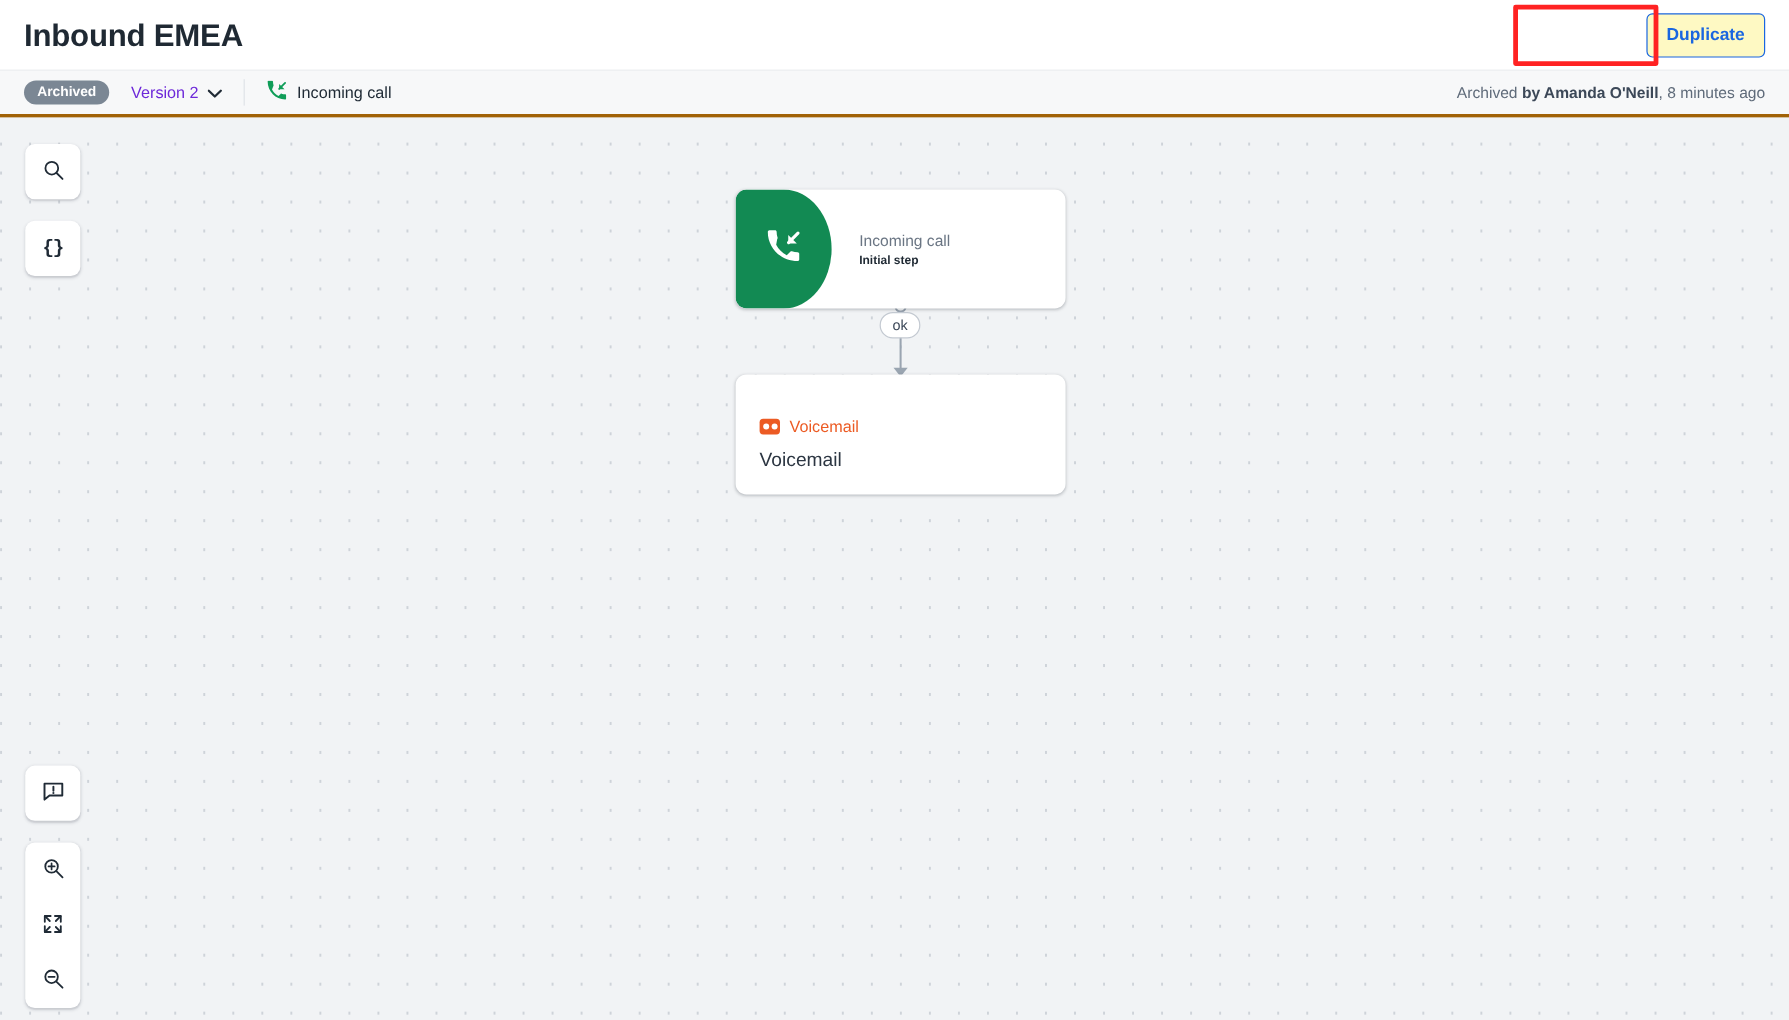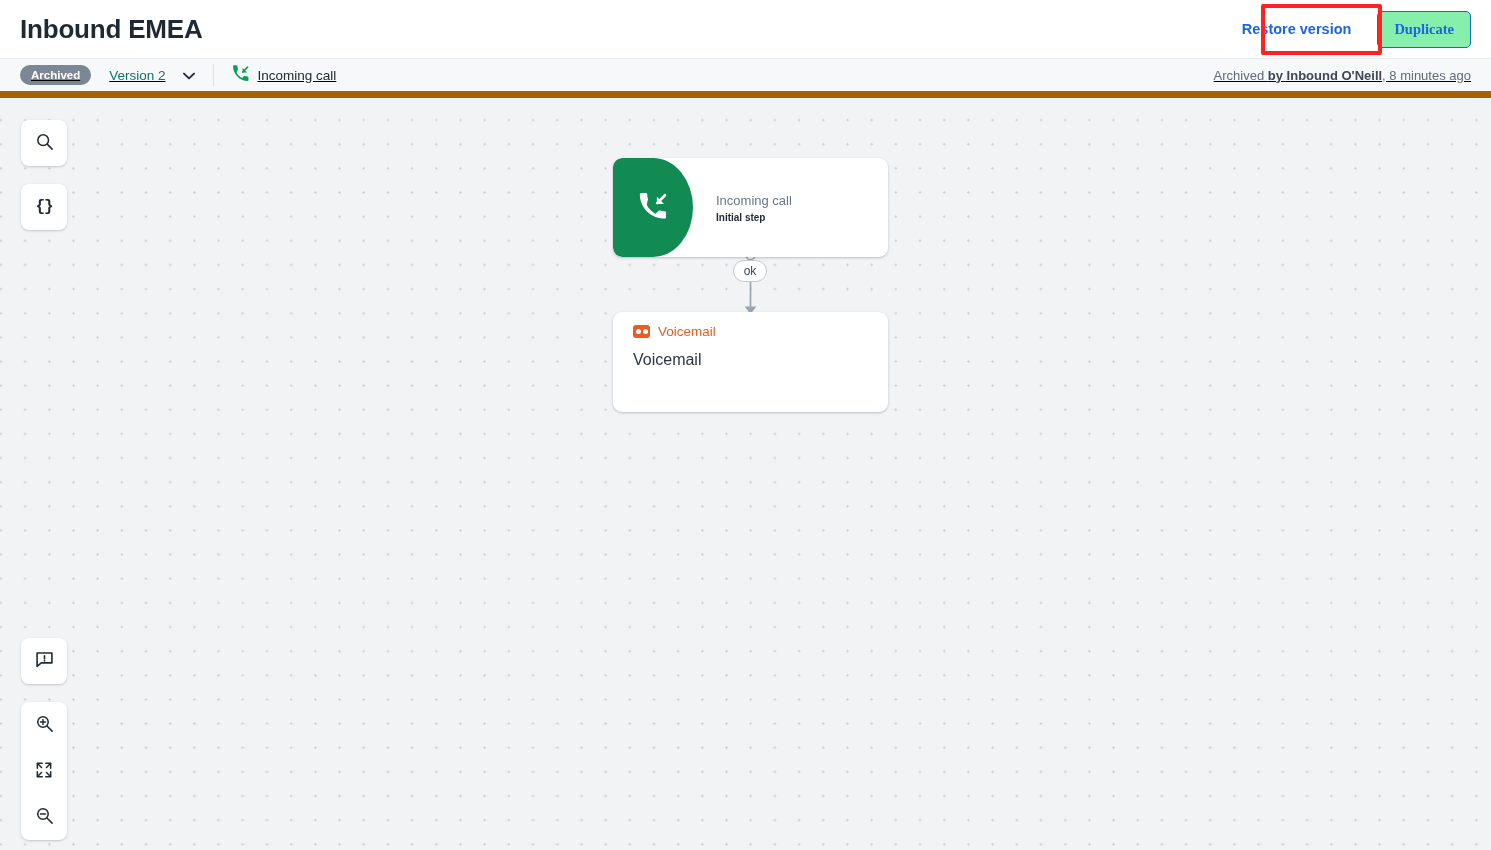--- a/index.html
+++ b/index.html
@@ -27,30 +27,30 @@
     color: #1f2933;
     letter-spacing: -0.2px;
   }
   .header-actions {
     margin-left: auto;
     display: flex; align-items: center;
     gap: 10px;
     padding-right: 20px;
   }
   .btn-outline {
-    background: #86efac;
+    background: #fef9c3;
     border: 1px solid #1a66e0;
     color: #1a66e0;
     font-size: 14.5px;
     font-weight: 700;
     border-radius: 5px;
     height: 37px;
     padding: 0 16px;
     cursor: pointer;
-    font-family: Liberation Serif, serif;
+    font-family: Liberation Sans, sans-serif;
     white-space: nowrap;
   }
   .btn-borderless {
     background: #ffffff;
     border: none;
     color: #1a66e0;
     font-size: 14.5px;
     font-weight: 700;
     height: 37px;
     padding: 0 16px;
@@ -67,39 +67,38 @@
     border-radius: 2px;
     pointer-events: none;
     z-index: 40;
   }
 
   
   .subbar {
     position: absolute; top: 59px; left: 0;
     width: 1491px; height: 39px;
     background: #f7f8f9;
-    border-bottom: 7px solid #a16207;
+    border-bottom: 3px solid #a16207;
     display: flex; align-items: center;
     padding: 0 20px;
-    text-decoration: underline;
   }
   .badge-archived {
     background: #7b8794;
     color: #ffffff;
     font-size: 11.5px;
     font-weight: 700;
     border-radius: 11px;
     padding: 3px 11px;
     line-height: 1.3;
   }
   .version-select {
-    display: flex; align-items: center; gap: 17px;
+    display: flex; align-items: center; gap: 7px;
     margin-left: 18px;
     font-size: 13.5px;
-    color: #0f766e;
+    color: #6d28d9;
     cursor: pointer;
   }
   .subbar-divider {
     width: 1px; height: 22px;
     background: #dfe3e8;
     margin: 0 18px;
   }
   .trigger-chip {
     display: flex; align-items: center; gap: 9px;
     font-size: 13.5px; color: #202b36;
@@ -179,21 +178,21 @@
     display: flex; flex-direction: column; justify-content: center;
     padding-left: 23px;
   }
   .trigger-kicker { font-size: 13px; color: #6b7684; margin-bottom: 4px; }
   .trigger-name { font-size: 10px; font-weight: 700; color: #1f2933; }
 
   
   #node-voicemail {
     left: 613px; top: 214px;
     width: 275px; height: 100px;
-    padding: 12px 20px 0 20px;
+    padding: 36px 20px 0 20px;
   }
   .vm-head { display: flex; align-items: center; gap: 8px; }
   .vm-icon {
     width: 17px; height: 13px;
     background: #ec5b24;
     border-radius: 3px;
     display: flex; align-items: center; justify-content: center;
     gap: 2px;
   }
   .vm-dot { width: 5px; height: 5px; border-radius: 50%; background: #ffffff; }
@@ -216,21 +215,20 @@
 </style>
 </head>
 <body>
 
 <div class="app">
 
   <div class="header">
     <div class="page-title">Inbound EMEA</div>
 
     <div class="header-actions">
-      <button class="btn-borderless">Restore version</button>
       <button class="btn-outline">Duplicate</button>
     </div>
   </div>
 
   <div class="highlight-box"></div>
 
   <div class="subbar">
     <span class="badge-archived">Archived</span>
 
     <div class="version-select">
@@ -248,21 +246,21 @@
       <span>
         <svg width="17" height="17" viewBox="0 0 24 24" fill="none">
           <path d="M6.6 10.8c1.7 3.3 4.3 5.9 7.6 7.6l2.5-2.5c.32-.32.78-.42 1.18-.28 1.3.43 2.7.66 4.13.66.63 0 1.15.52 1.15 1.15V21.4c0 .63-.52 1.15-1.15 1.15C10.9 22.55 1.45 13.1 1.45 1.44 1.45.81 1.97.3 2.6.3h3.98c.63 0 1.15.51 1.15 1.14 0 1.44.23 2.83.66 4.13.13.4.04.86-.29 1.19L6.6 10.8z" fill="#0f9d58" transform="translate(0,0)"></path>
           <path d="M22 3l-7 7" stroke="#0f9d58" stroke-width="2.2" stroke-linecap="round"></path>
           <path d="M15 4.2v6.3h6.3" fill="#0f9d58"></path>
         </svg>
       </span>
       <span>Incoming call</span>
     </div>
 
-    <div class="subbar-meta"><span>Archived </span><b>by Inbound O'Neill</b><span>, 8 minutes ago</span></div>
+    <div class="subbar-meta"><span>Archived </span><b>by Amanda O'Neill</b><span>, 8 minutes ago</span></div>
   </div>
 
   <div class="canvas">
 
     <div class="tool-group" id="tools-top">
       <button class="tool-btn">
         <span>
           <svg width="19" height="19" viewBox="0 0 20 20" fill="none">
             <circle cx="8.6" cy="8.6" r="5.6" stroke="#202b36" stroke-width="1.6"></circle>
             <path d="M12.8 12.8L18 18" stroke="#202b36" stroke-width="1.6" stroke-linecap="round"></path>

